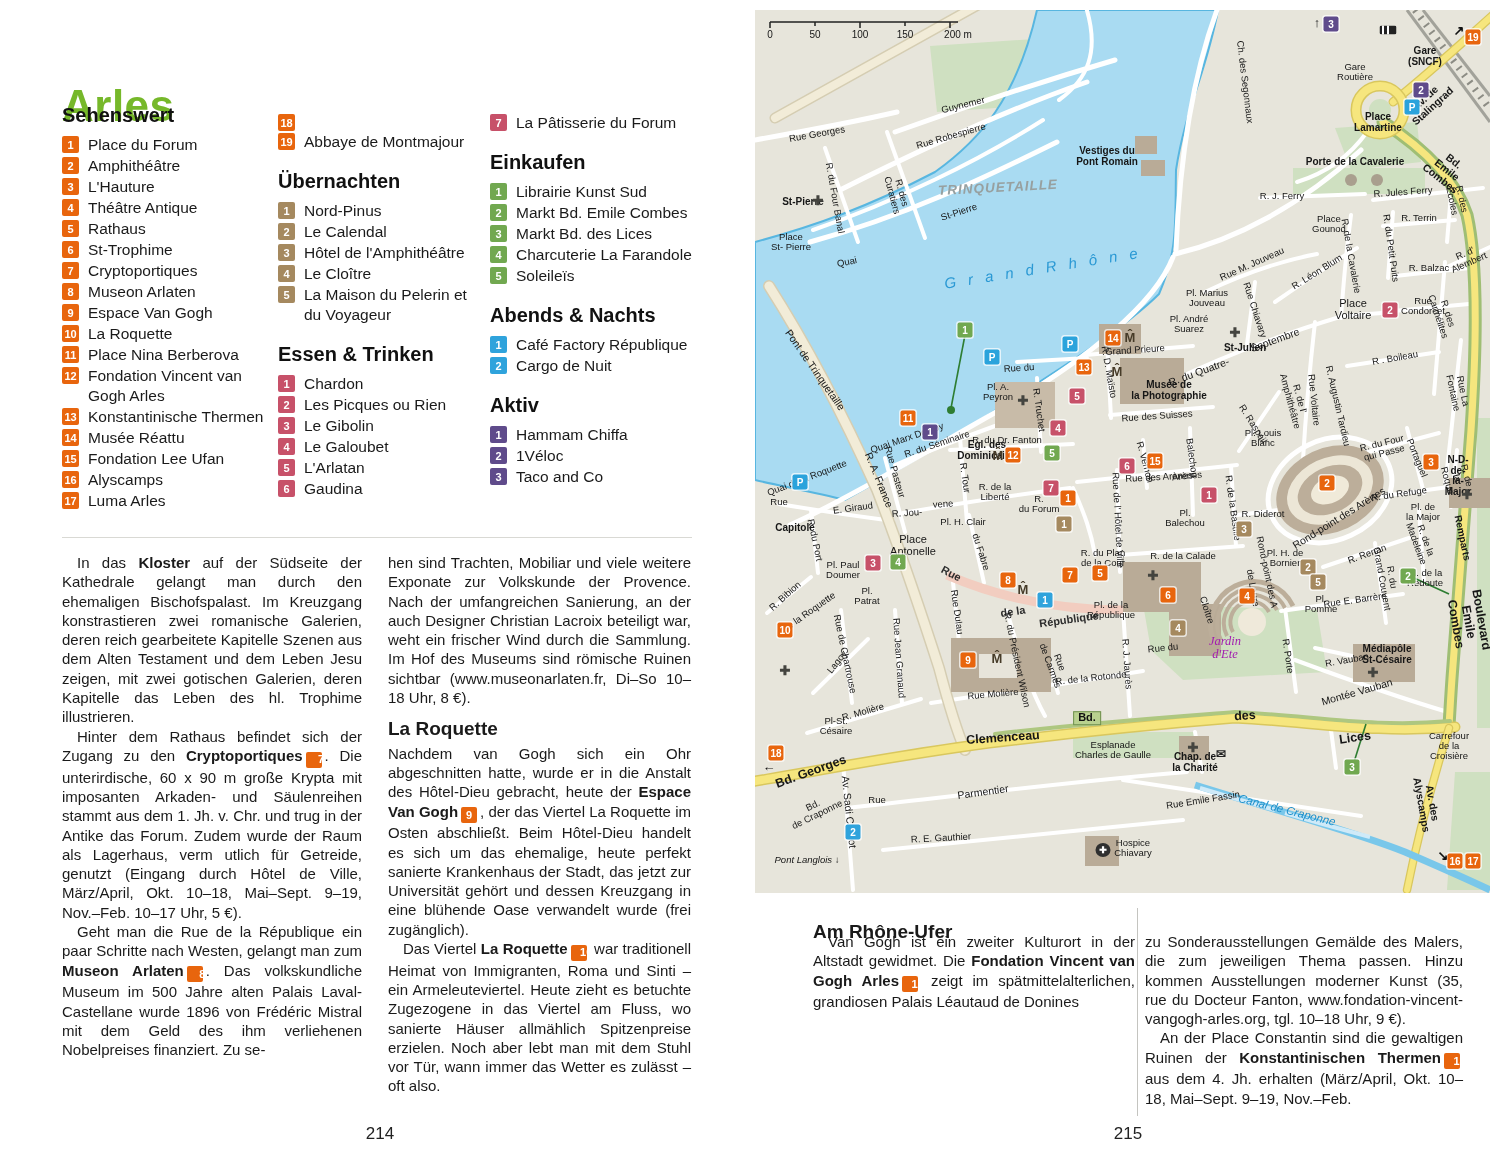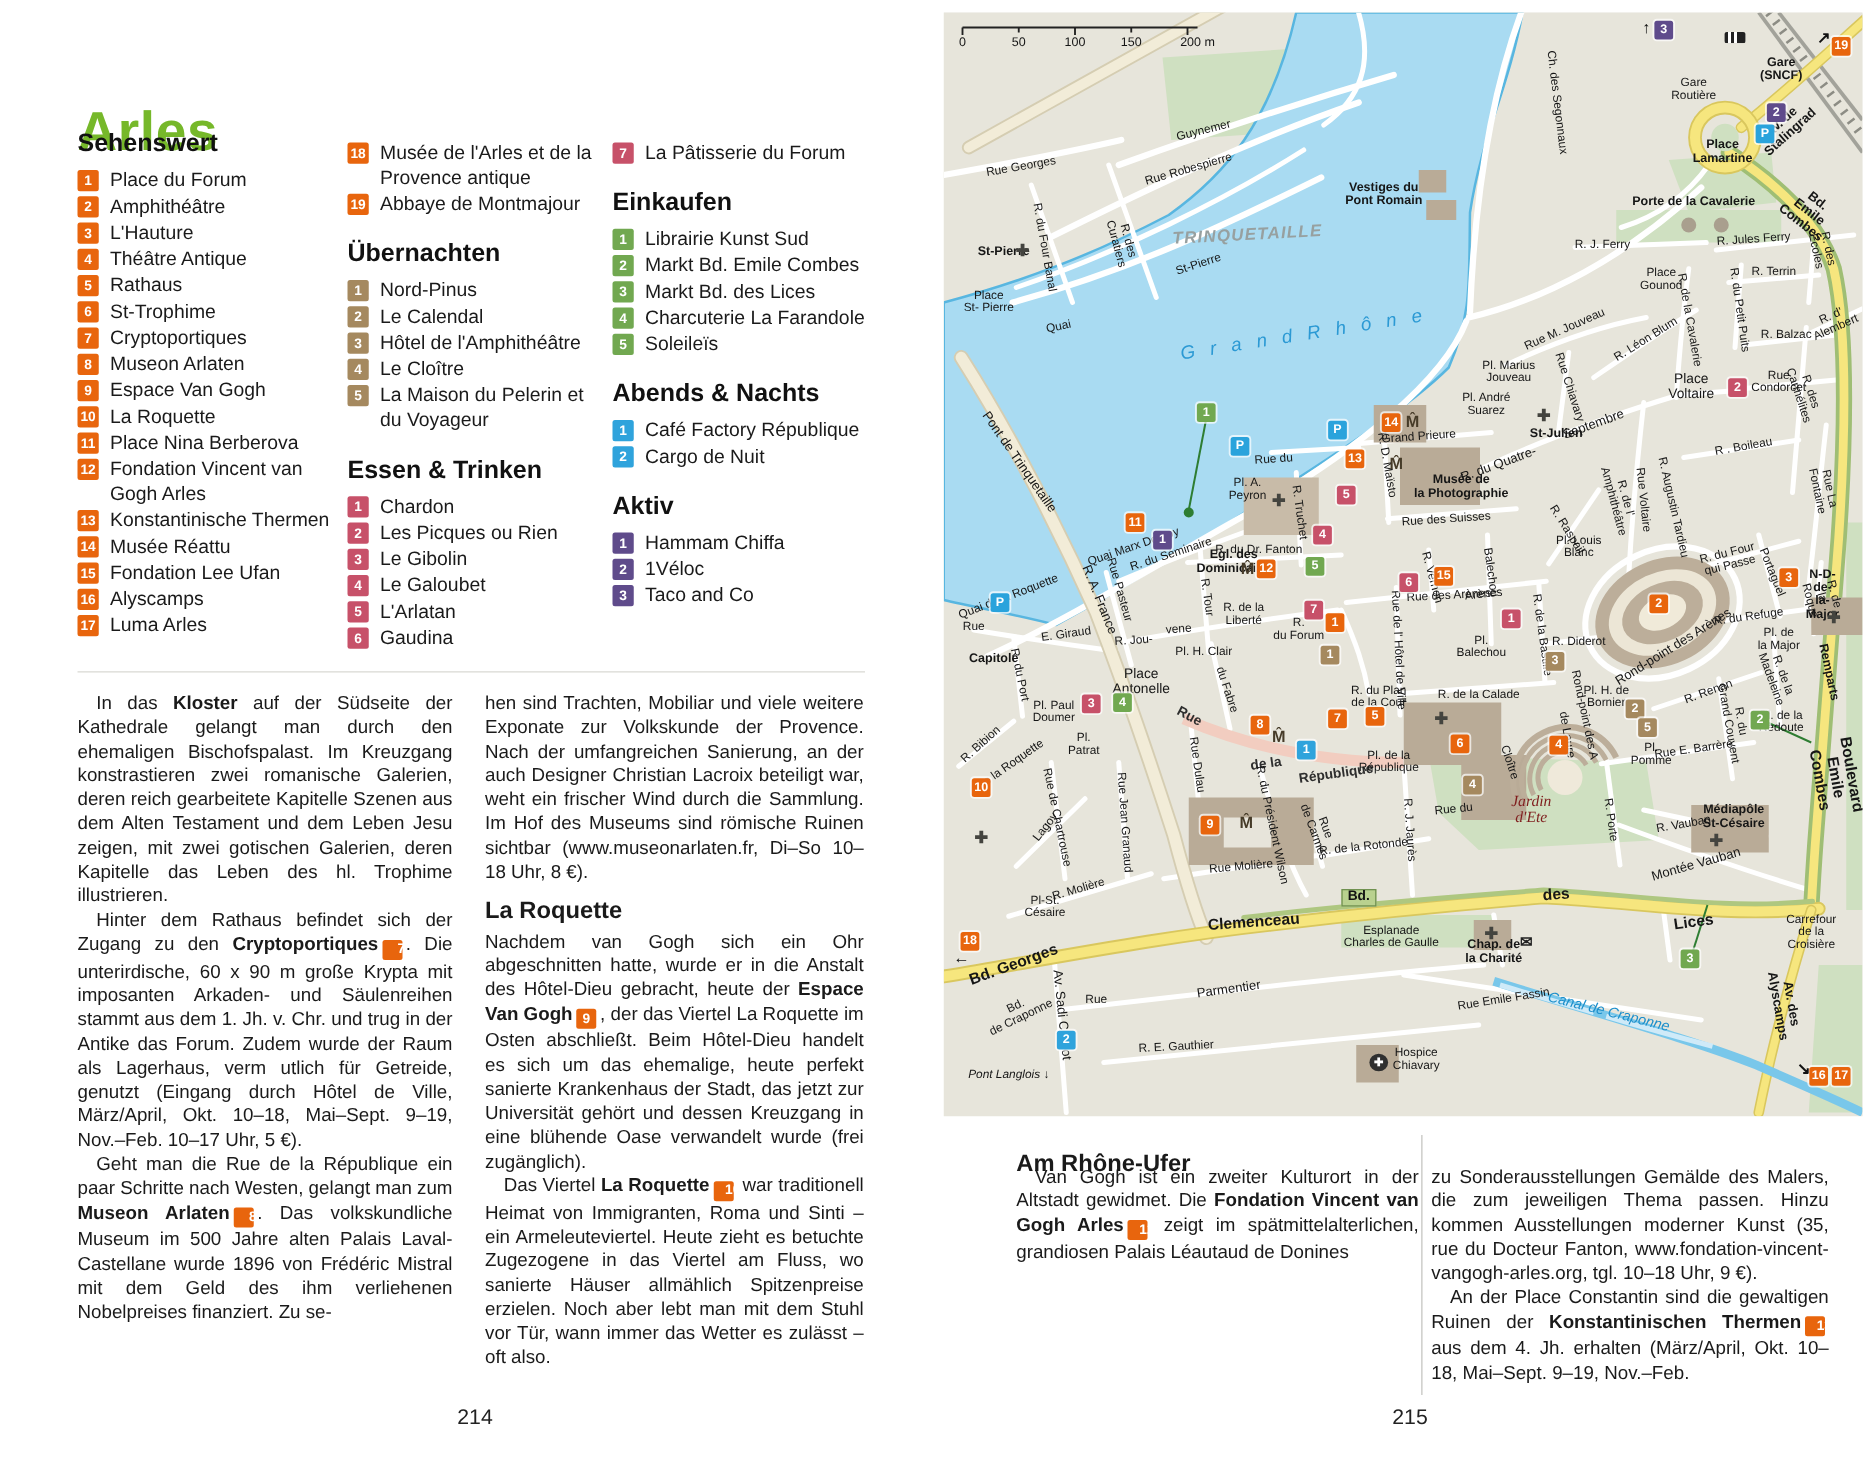--- a/index.html
+++ b/index.html
@@ -43,21 +43,21 @@
   .st{font-size:9.5px;}
   .st2{font-size:10.5px;}
   .po{font-size:10px;font-weight:bold;}
   .pl{font-size:9.5px;}
   .pl2{font-size:11px;}
   .rd{font-size:10.5px;font-weight:bold;}
   .rd2{font-size:12.5px;font-weight:bold;}
   .wa{font-size:11.5px;color:#1d8fcb;font-style:italic;}
   .wa2{font-size:15px;color:#2b99d4;font-style:italic;letter-spacing:4px;}
   .di{font-size:13.5px;color:#97a0a0;font-weight:bold;font-style:italic;letter-spacing:1px;}
-  .grn{font-size:12.5px;color:#7f1d1d;font-style:italic;font-family:"Liberation Serif",serif;}
+  .grn{font-size:12.5px;color:#a21caf;font-style:italic;font-family:"Liberation Serif",serif;}
   .it{font-size:9.5px;font-style:italic;}
   .rp{font-size:11px;font-weight:bold;color:#2e2e2e;}
   .sc{font-size:10px;}
   .sign{font-size:11px;font-weight:bold;background:#b9d18f;border:1px solid #6f8f4f;padding:0 4px;color:#111;}
 
   .mk{position:absolute;min-width:15px;height:15px;padding:0 2px;box-sizing:border-box;display:flex;align-items:center;justify-content:center;
       font-size:10px;font-weight:bold;color:#fff;border-radius:2px;transform:translate(-50%,-50%);
       box-shadow:0 0 0 1.5px rgba(255,255,255,.7);}
   .mP{background:#2aa3dc;}
   .mM{background:none;box-shadow:none;color:#463b28;font-size:13px;}
@@ -143,21 +143,20 @@
           <span class="dir-label">Alyscamps</span>
         </div>
         <div class="dir-item">
           <span class="chip" style="background: rgb(232, 101, 13);">17</span>
           <span class="dir-label">Luma Arles</span>
         </div>
       </div>
     <div class="dir-col" id="dir-col-1">
         <div class="dir-item">
           <span class="chip" style="background: rgb(232, 101, 13);">18</span>
-          <span class="dir-label">Musée de l'Arles et de la Provence antique</span>
         </div>
         <div class="dir-item">
           <span class="chip" style="background: rgb(232, 101, 13);">19</span>
           <span class="dir-label">Abbaye de Montmajour</span>
         </div>
         <div class="dir-heading">Übernachten</div>
         <div class="dir-item">
           <span class="chip" style="background: rgb(165, 137, 95);">1</span>
           <span class="dir-label">Nord-Pinus</span>
         </div>

